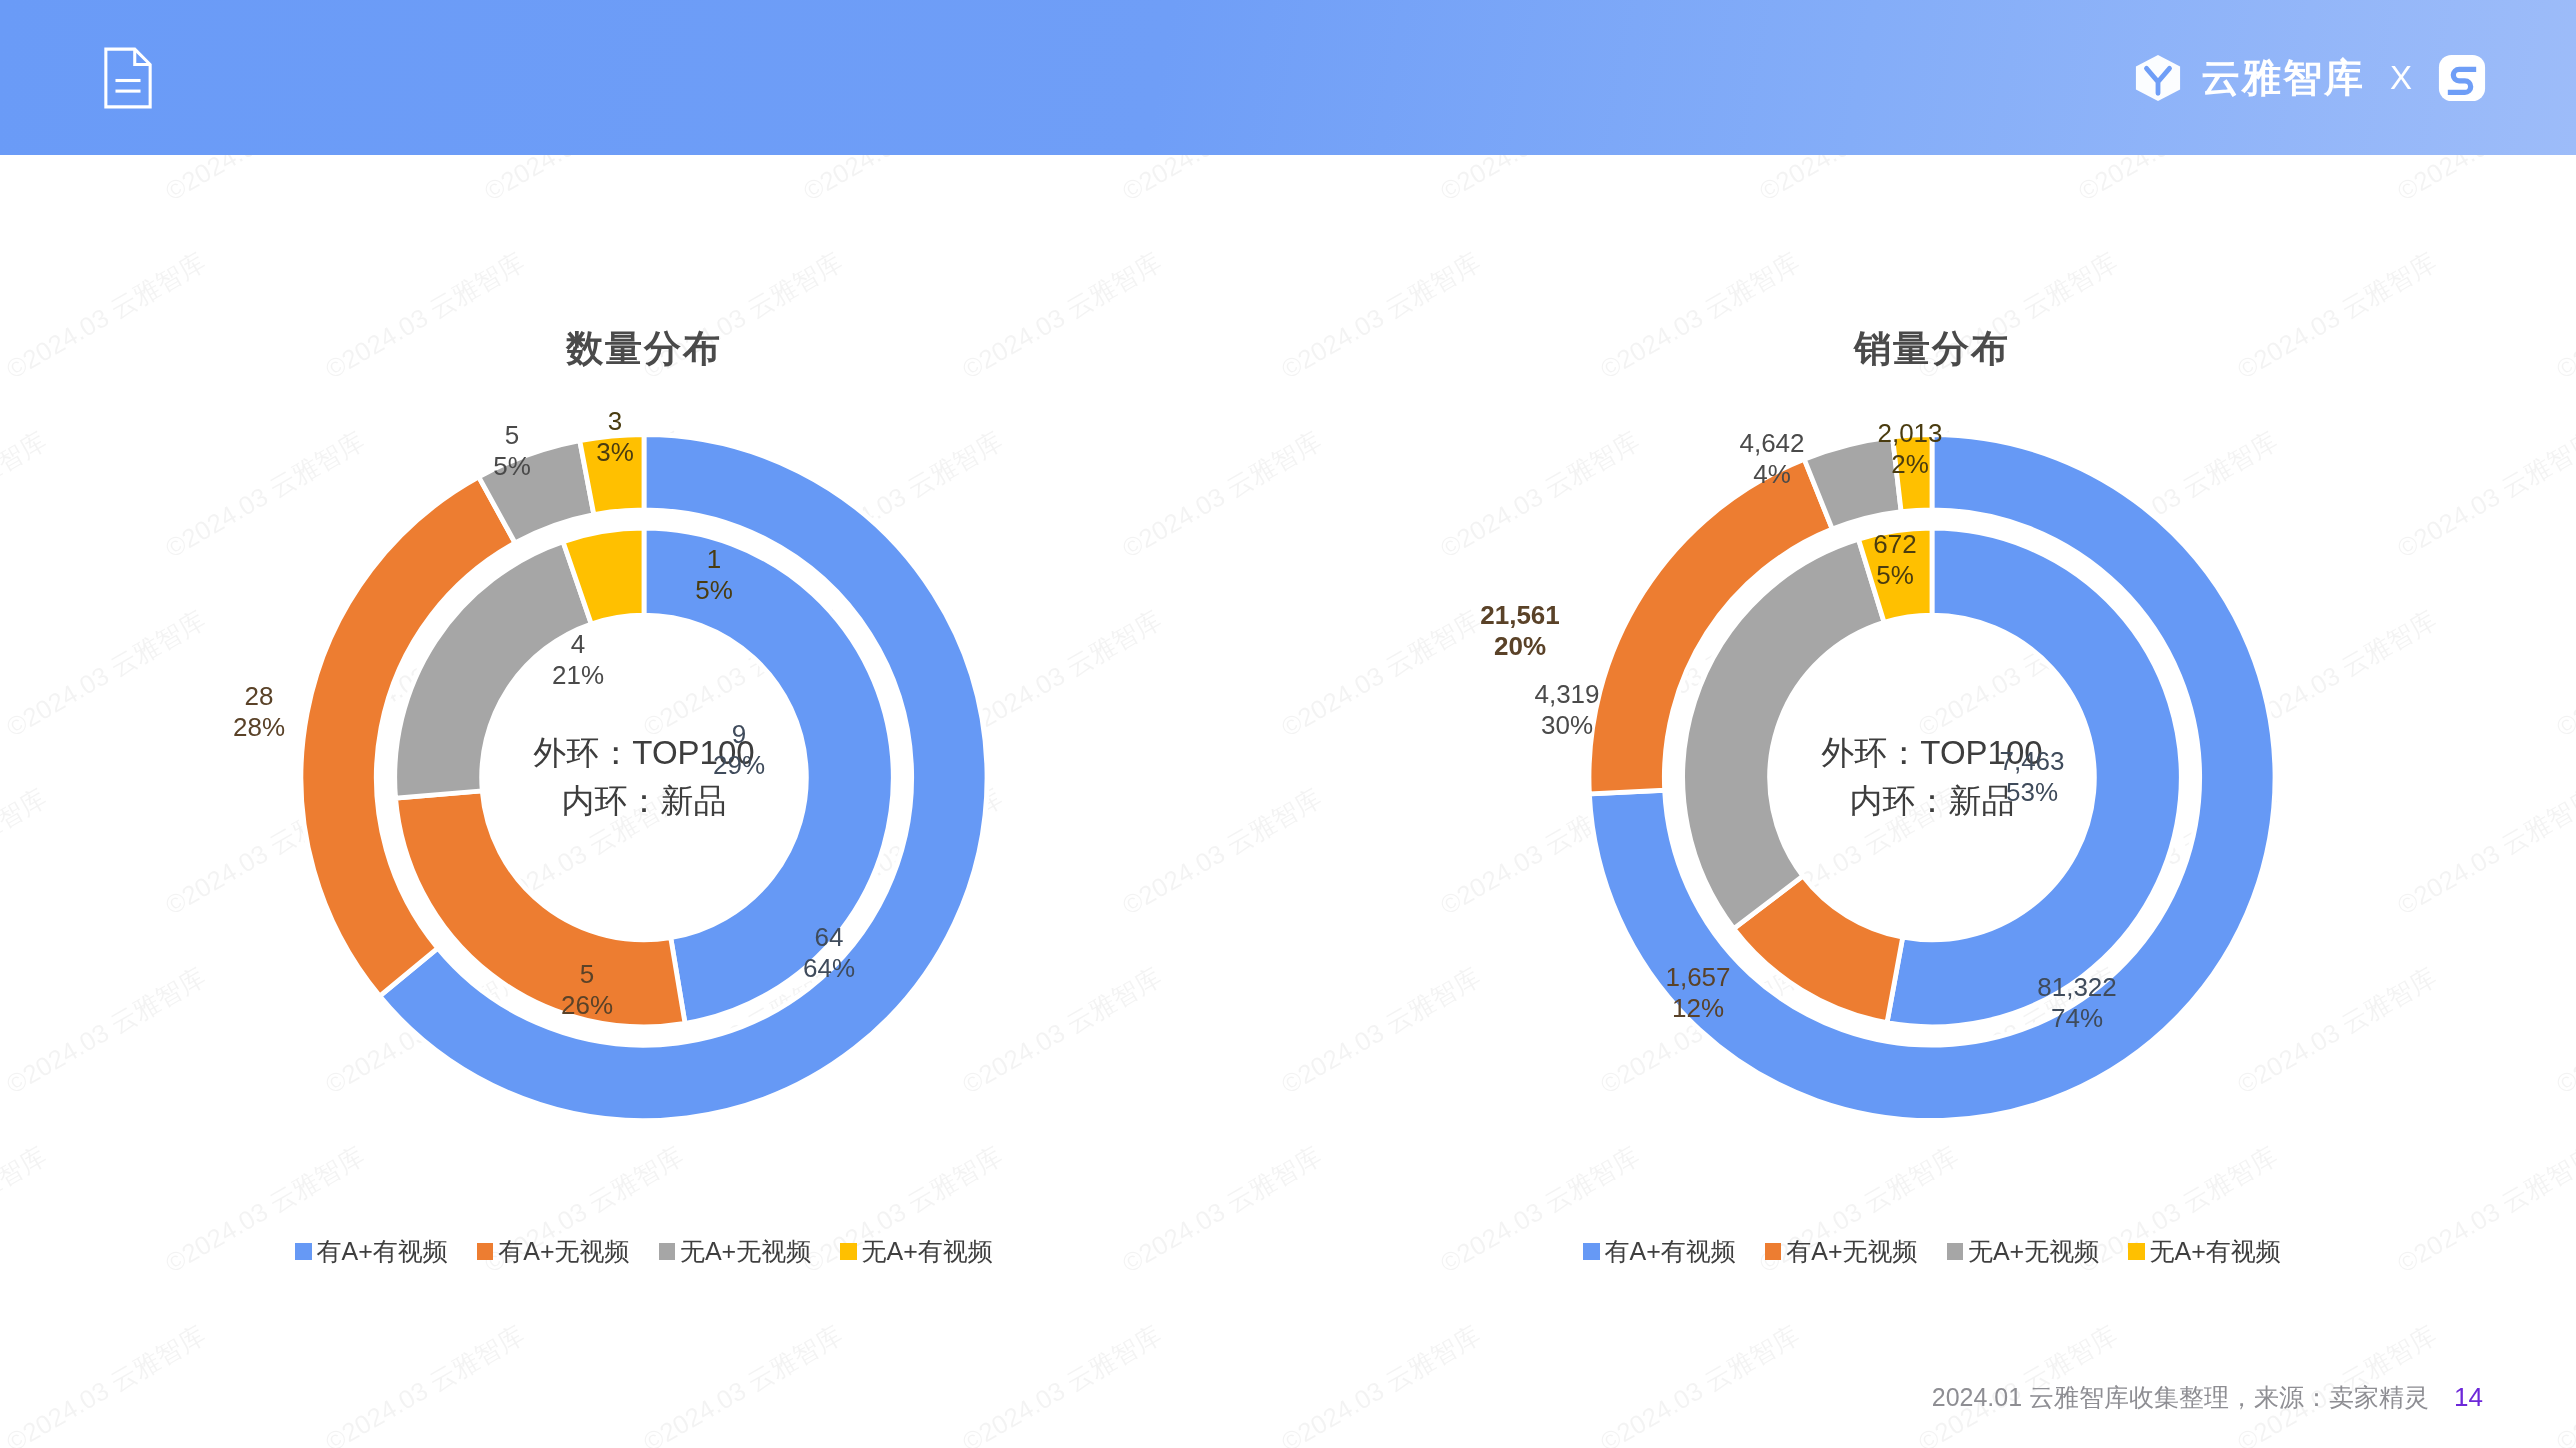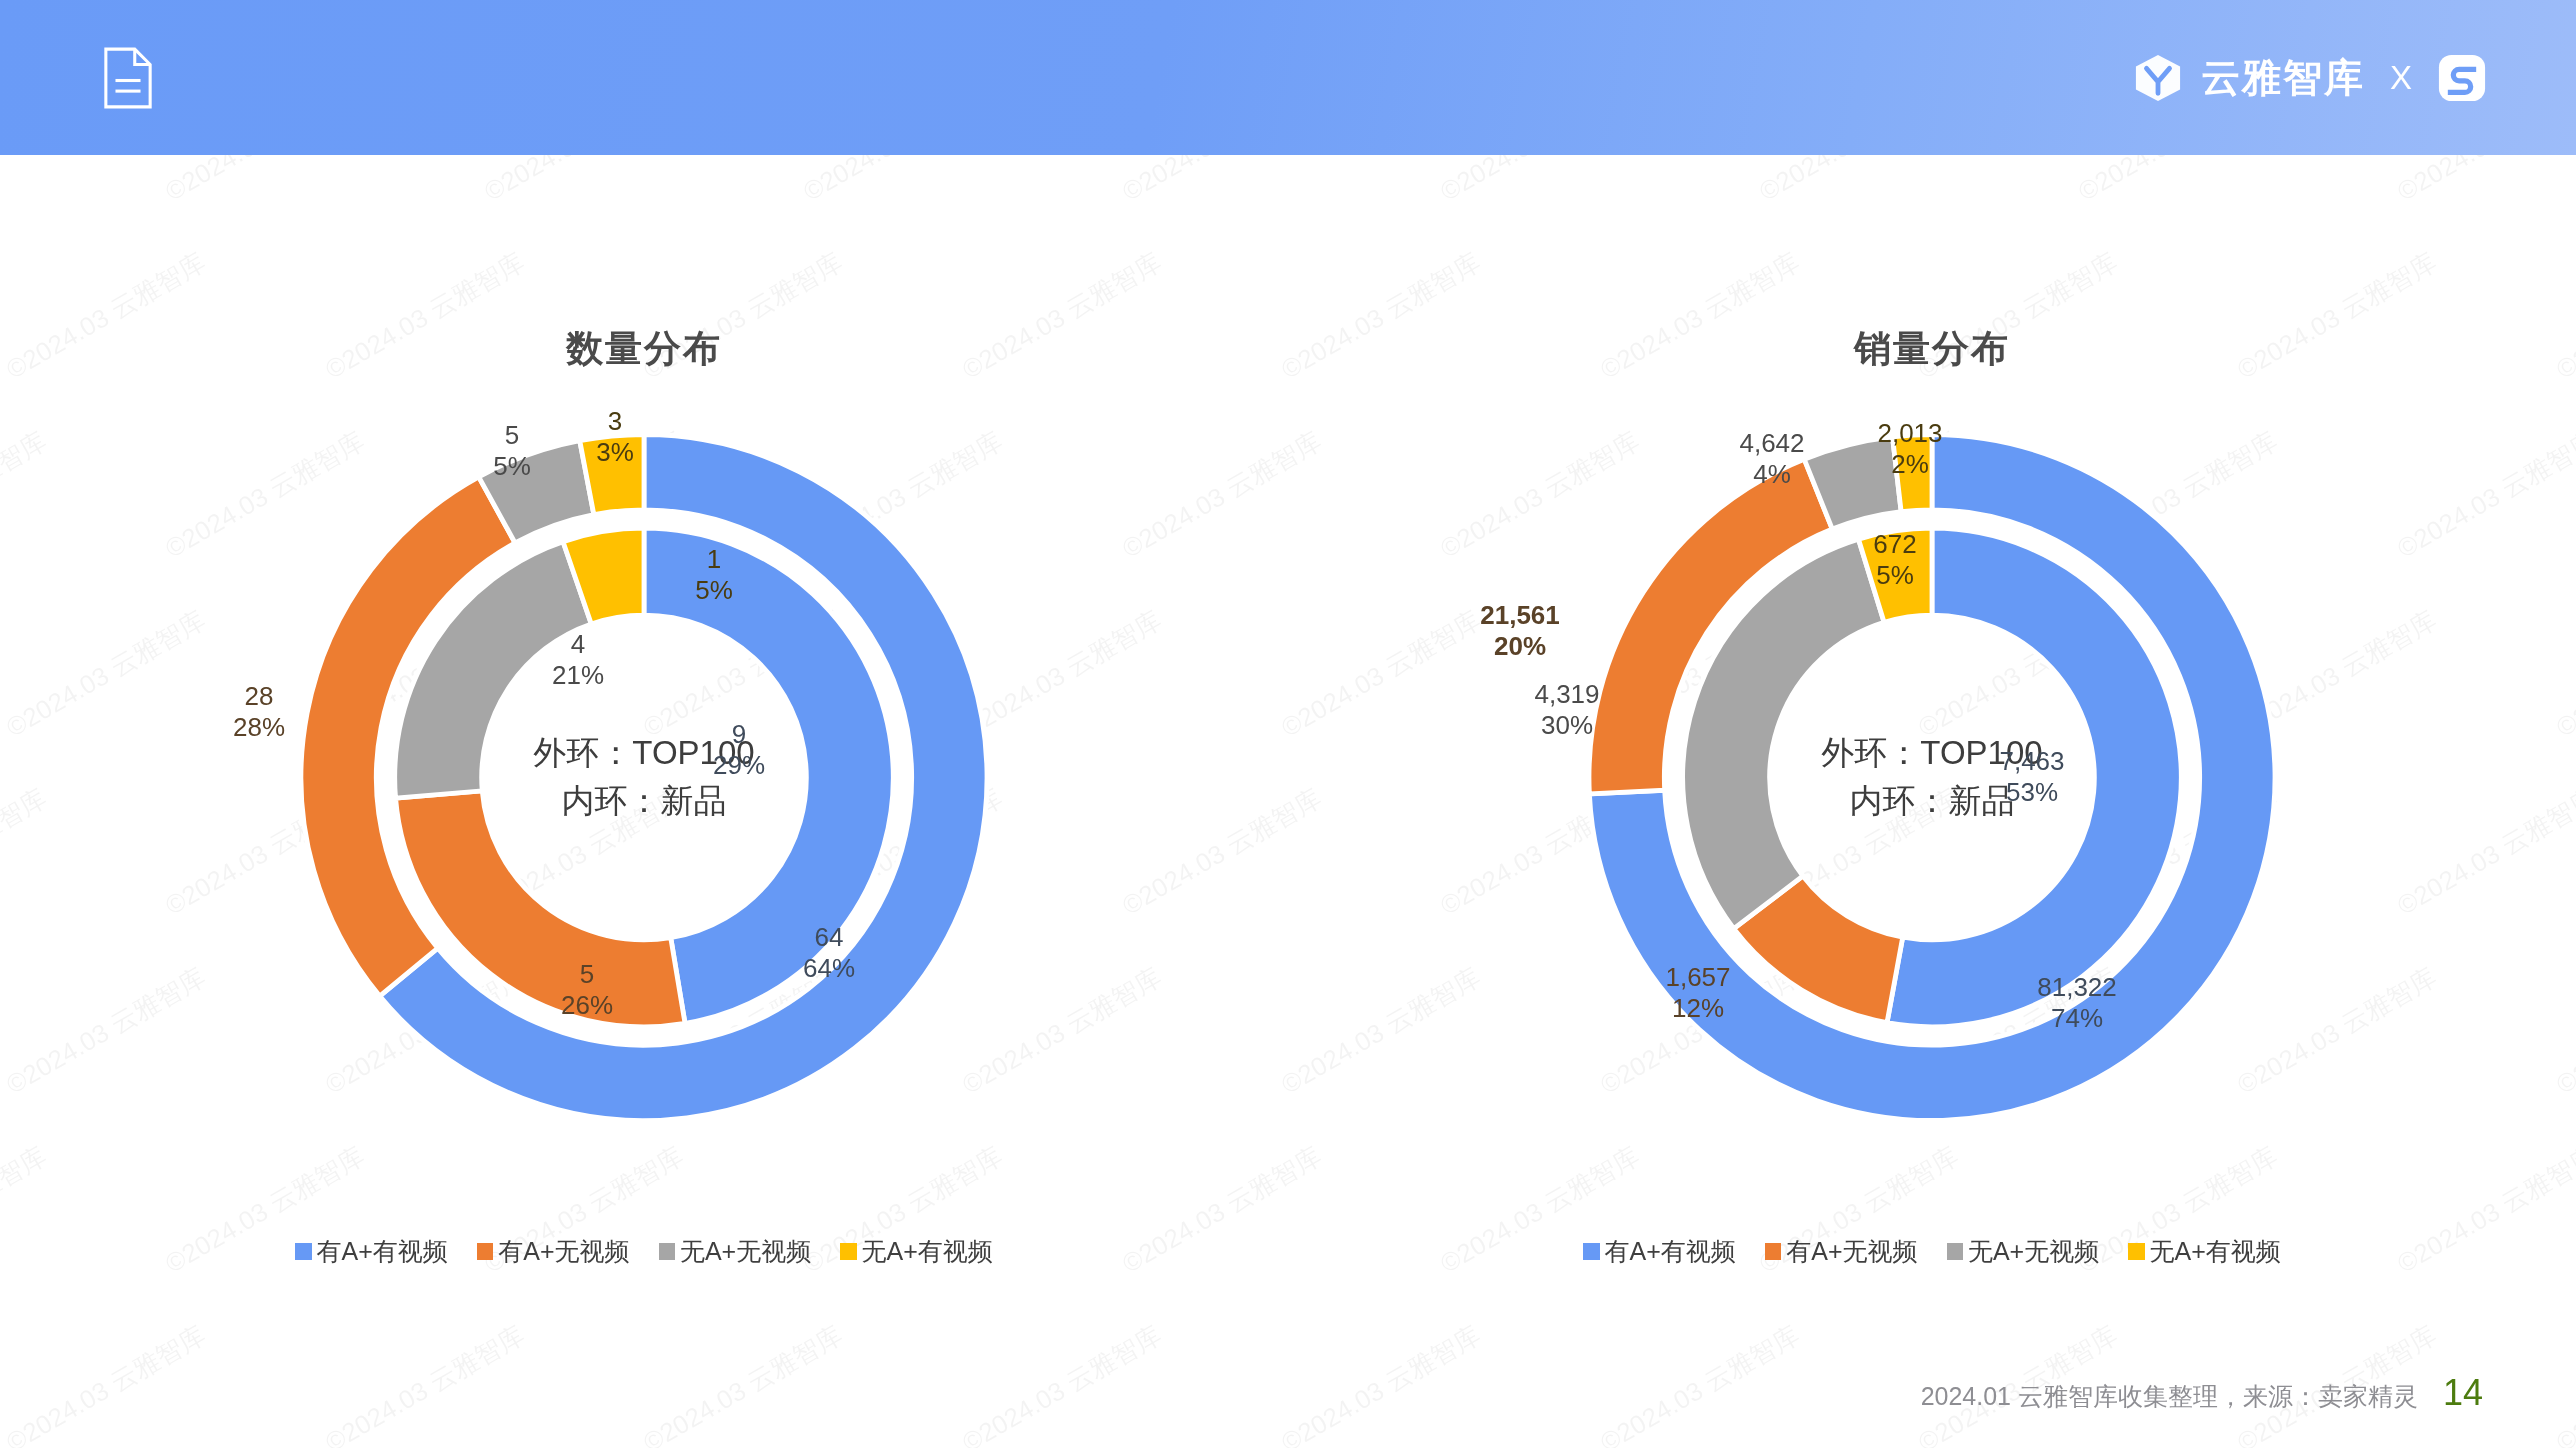--- a/index.html
+++ b/index.html
@@ -77,21 +77,21 @@
   .legend-item { display:flex; align-items:center; gap:5px; }
   .legend-swatch { width:16.4px; height:16.4px; display:block; }
   .legend-text { font-size:25px; color:#3f3f3f; }
 
   
   .footer {
     position:absolute; bottom:35px; right:93px; z-index:6;
     display:flex; align-items:baseline; gap:25px;
     color:#8e8e93; font-size:25px;
   }
-  .footer-page { color:#4d7c0f; font-size:36px; }
+  .footer-page { color:#6d28d9; font-size:26px; }
 </style>
 </head>
 <body>
 
 <div class="page">
 
   <div class="watermark" id="wm">
       <div class="wm-item" style="left: 0px; top: 0px;">©2024.03 云雅智库</div>
       <div class="wm-item" style="left: 319px; top: 0px;">©2024.03 云雅智库</div>
       <div class="wm-item" style="left: 637px; top: 0px;">©2024.03 云雅智库</div>

